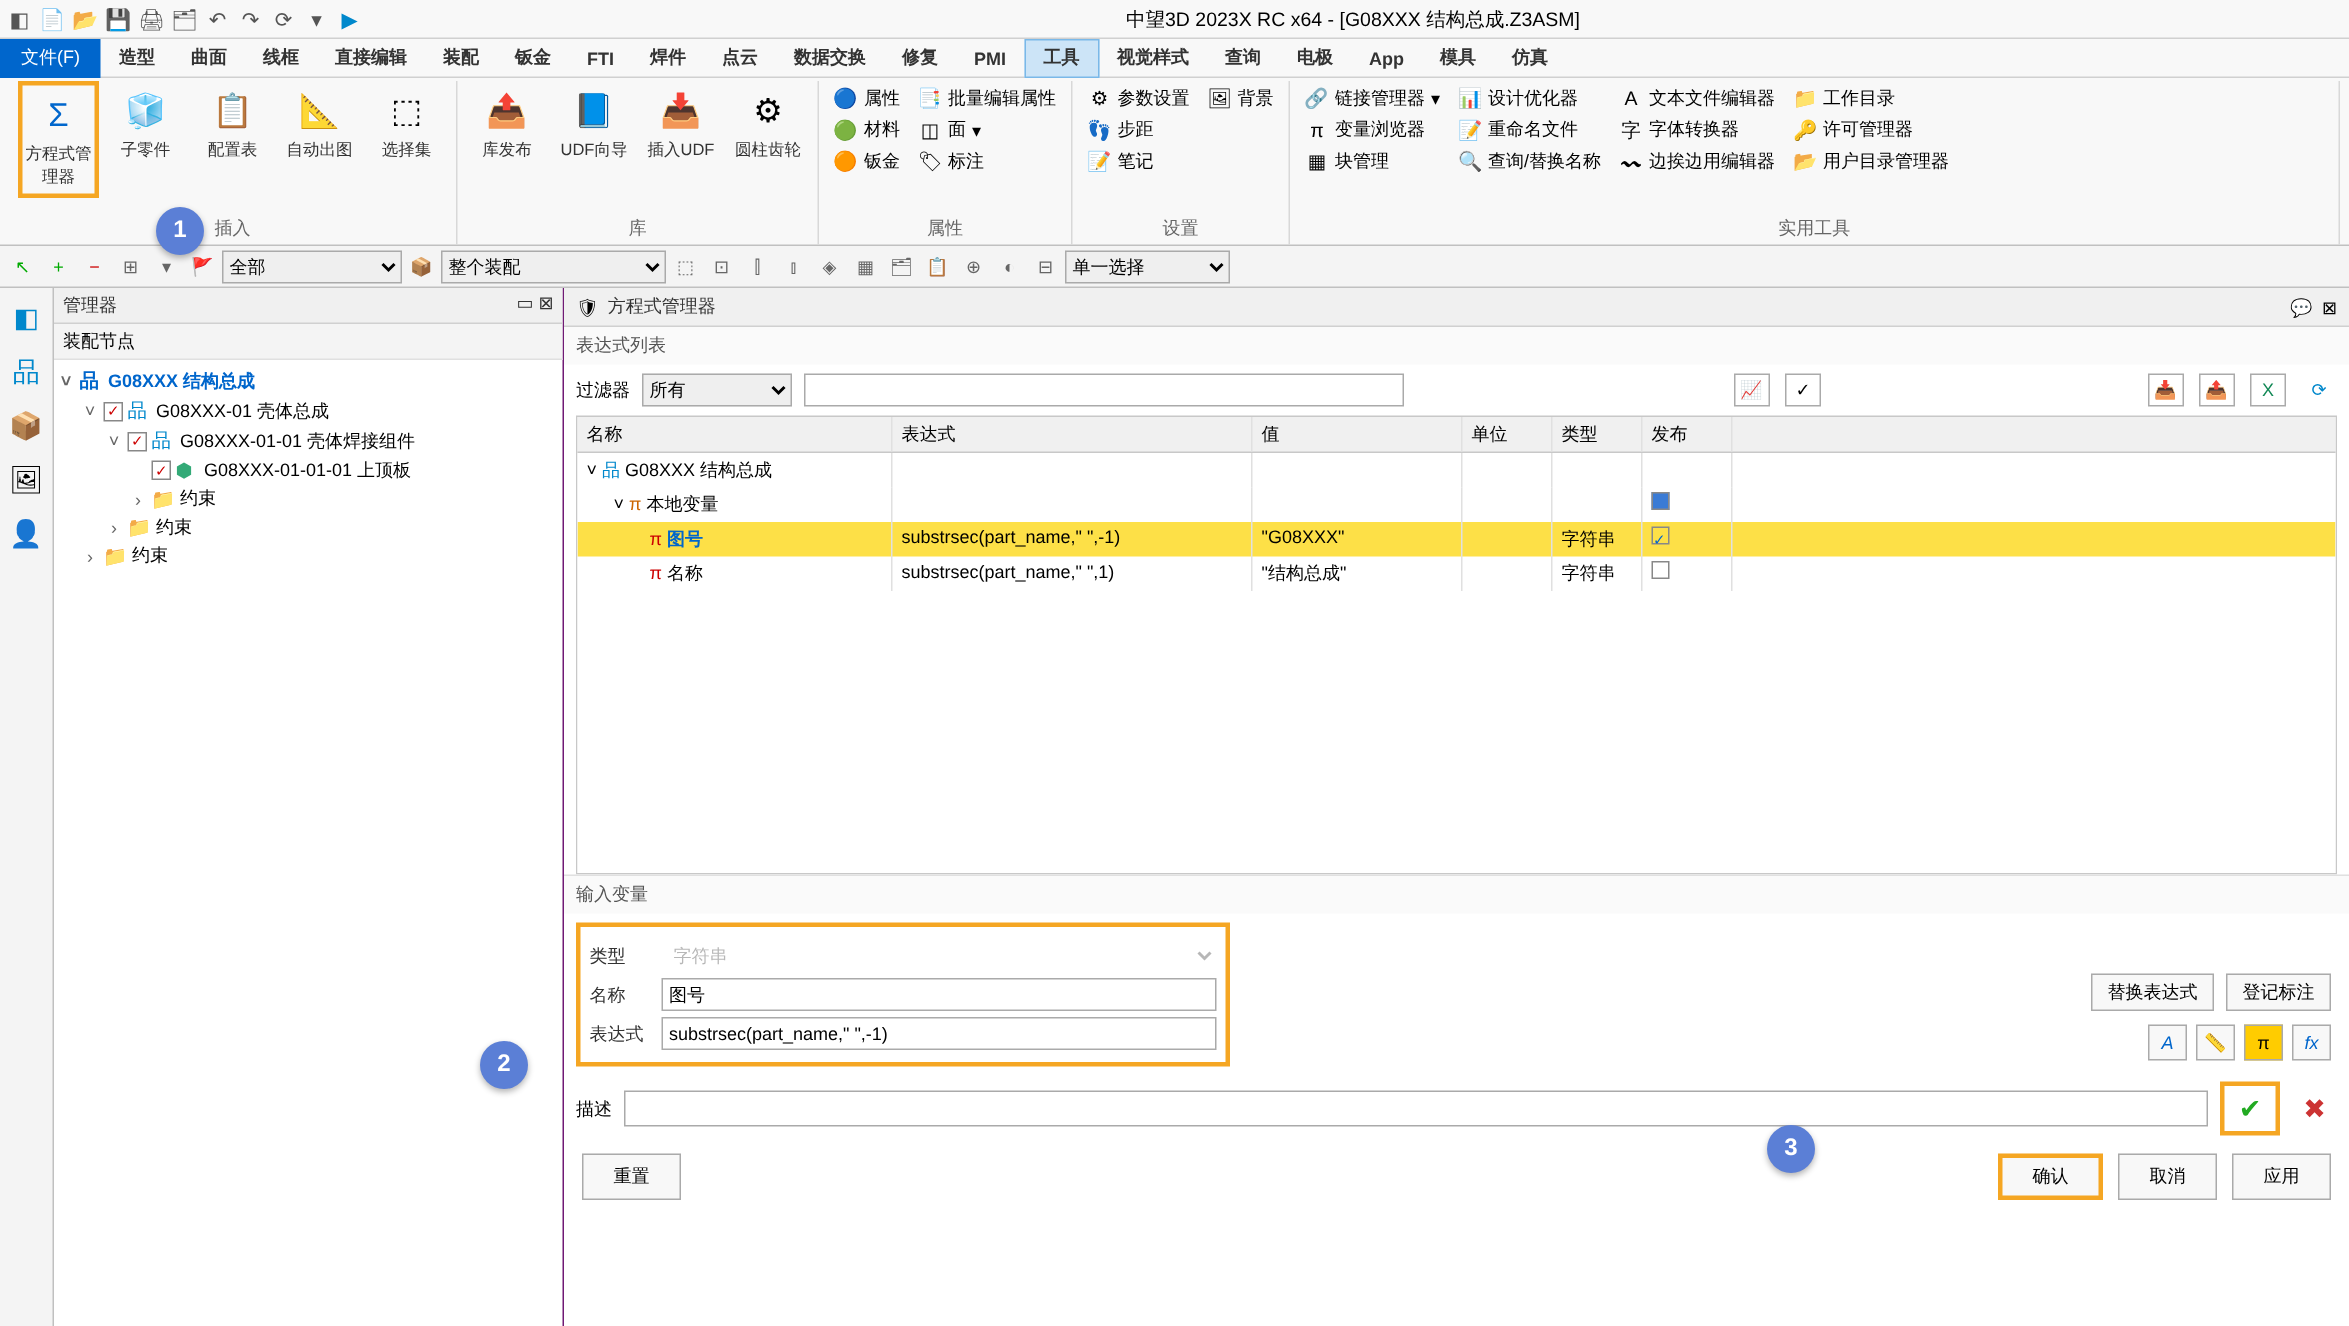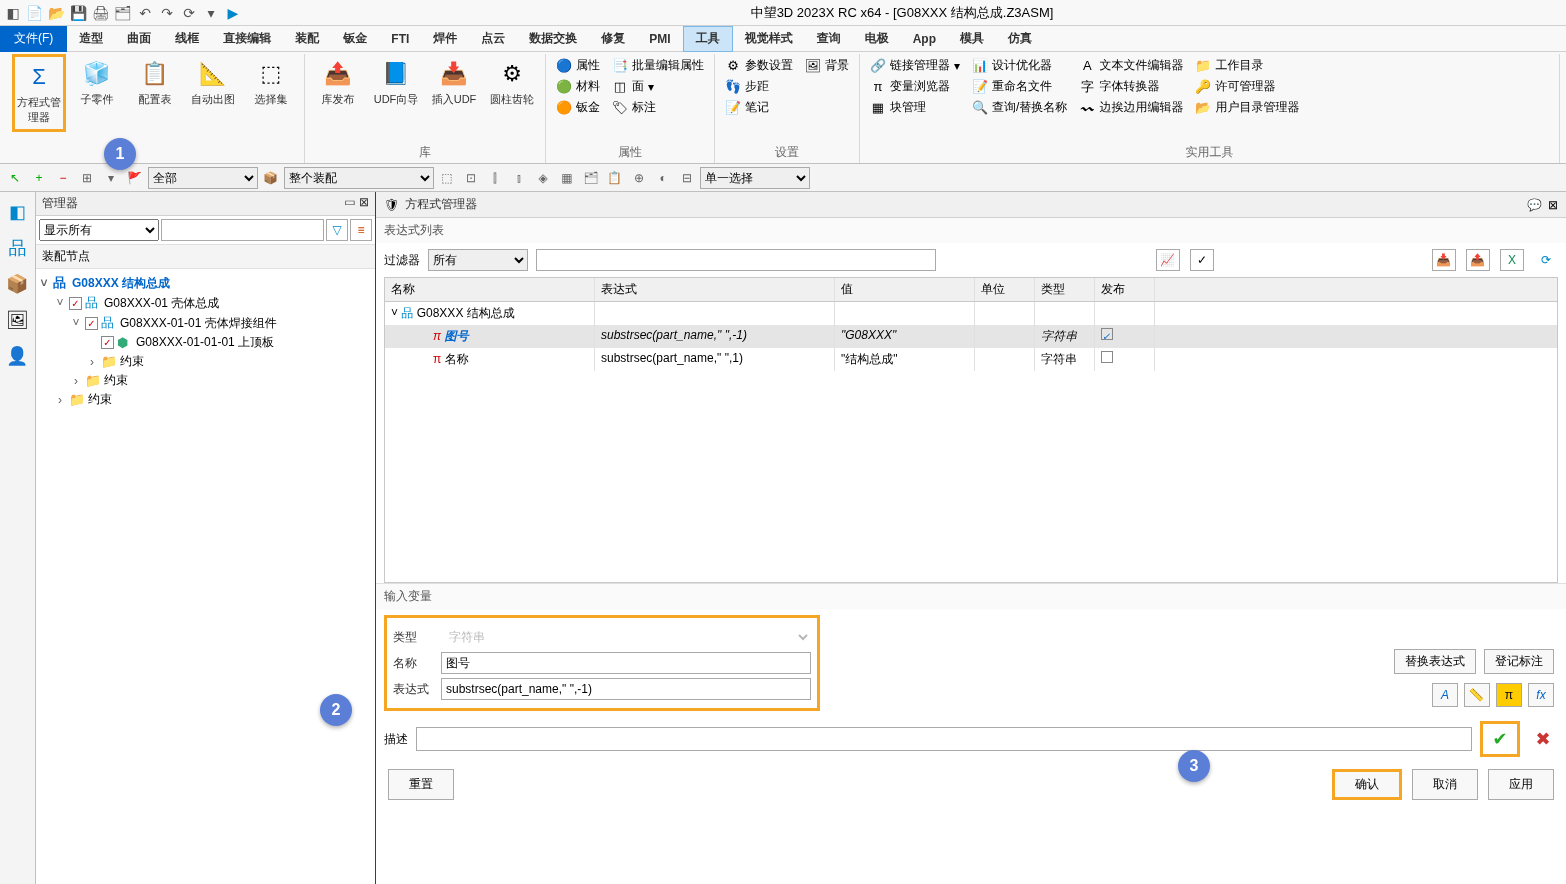--- a/index.html
+++ b/index.html
@@ -66,21 +66,21 @@
 .eq-filter { display: flex; align-items: center; gap: 8px; padding: 6px 8px; }
 .eq-filter select { width: 100px; height: 22px; border: 1px solid #aaa; }
 .eq-filter input { width: 400px; height: 22px; border: 1px solid #aaa; }
 .eq-filter .spacer { flex: 1; }
 .eq-filter .ibtn { width: 24px; height: 22px; border: 1px solid #aaa; display: inline-flex; align-items: center; justify-content: center; margin-left: 2px; }
 
 .eq-table { border: 1px solid #c8c8c8; margin: 0 8px; }
 .eq-table .th, .eq-table .tr { display: flex; }
 .eq-table .th { background: #f0f0f0; border-bottom: 1px solid #c8c8c8; }
 .eq-table .cell { padding: 3px 6px; border-right: 1px solid #e0e0e0; overflow: hidden; }
-.eq-table .tr.sel { background: #e5e5e5; font-style: italic; }
+.eq-table .tr.sel { background: #fde047; }
 .c-name { width: 210px; } .c-exp { width: 240px; } .c-val { width: 140px; } .c-unit { width: 60px; } .c-type { width: 60px; } .c-pub { width: 60px; }
 .eq-table .body { height: 280px; overflow: auto; background: #fff; }
 .pubbox { width: 12px; height: 12px; border: 1px solid #888; display: inline-block; }
 .pubbox.filled { background: #3a7bd5; }
 .pubbox.checked::after { content: "✓"; color: #0066cc; font-size: 10px; }
 
 .eq-input-label { padding: 4px 8px; color: #555; border-top: 1px solid #e0e0e0; background:#fafafa;}
 .eq-form { padding: 6px 8px; position: relative; }
 .form-box { border: 3px solid #f5a623; padding: 4px 6px; width: 436px; }
 .form-row { display: flex; align-items: center; gap: 6px; margin: 4px 0; }
@@ -163,20 +163,21 @@
         </div>
       <div class="big-btn">
           <span class="icon">📐</span>
           <span class="lbl">自动出图</span>
         </div>
       <div class="big-btn">
           <span class="icon">⬚</span>
           <span class="lbl">选择集</span>
         </div>
     </div>
+    <div class="rgroup-label">插入</div>
   </div>
   <div class="rgroup">
     <div class="rgroup-body">
       <div class="big-btn">
           <span class="icon">📤</span>
           <span class="lbl">库发布</span>
         </div>
       <div class="big-btn">
           <span class="icon">📘</span>
           <span class="lbl">UDF向导</span>
@@ -311,21 +312,21 @@
 <div class="callout" style="left:320px; top:694px">2</div>
 <div class="callout" style="left:1178px; top:750px">3</div>
 
 <div class="sel-toolbar">
   <span class="tbtn" style="color:#0a0">↖</span>
   <span class="tbtn" style="color:#0a0">+</span>
   <span class="tbtn" style="color:#c00">−</span>
   <span class="tbtn">⊞</span>
   <span class="tbtn">▾</span>
   <span class="tbtn">🚩</span>
-  <select style="width:110px"><option>全部</option></select>
+  <select style="width:120px"><option>全部</option></select>
   <span class="tbtn">📦</span>
   <select style="width:150px"><option>整个装配</option></select>
   <span class="tbtn">⬚</span>
   <span class="tbtn">⊡</span>
   <span class="tbtn">⫿</span>
   <span class="tbtn">⫾</span>
   <span class="tbtn">◈</span>
   <span class="tbtn">▦</span>
   <span class="tbtn">🗂</span>
   <span class="tbtn">📋</span>
@@ -343,26 +344,20 @@
     <span class="sbtn" style="color:#d80">📦</span>
     <span class="sbtn">🖼</span>
     <span class="sbtn" style="color:#d60">👤</span>
   </div>
 
   <div class="manager-panel">
     <div class="hdr">
         <span>管理器</span>
         <span><span>▭</span> <span>⊠</span></span>
       </div>
-    <div class="filter">
-      <select><option>显示所有</option></select>
-      <input style="">
-      <span class="fbtn" style="color:#08c">▽</span>
-      <span class="fbtn" style="color:#c40">≡</span>
-    </div>
     <div class="section-title">装配节点</div>
     <div class="tree">
       <div class="tree-row root">
           <span class="exp">˅</span>
           <span class="ic">品</span>
           <span>G08XXX 结构总成</span>
         </div>
       <div class="tree-row ind1">
           <span class="exp">˅</span>
           <span class="cb">✓</span>
@@ -431,20 +426,28 @@
       </div>
       <div class="body">
         <div class="tr">
             <div class="cell c-name">˅ <span style="color:#08c">品</span> <span>G08XXX 结构总成</span></div>
             <div class="cell c-exp"></div>
             <div class="cell c-val"></div>
             <div class="cell c-unit"></div>
             <div class="cell c-type"></div>
             <div class="cell c-pub"></div>
           </div>
+        <div class="tr">
+            <div class="cell c-name" style="padding-left:24px">˅ <span style="color:#c60">π</span> <span>本地变量</span></div>
+            <div class="cell c-exp"></div>
+            <div class="cell c-val"></div>
+            <div class="cell c-unit"></div>
+            <div class="cell c-type"></div>
+            <div class="cell c-pub"><span class="pubbox filled"></span></div>
+          </div>
         <div class="tr sel">
             <div class="cell c-name" style="padding-left:48px"><span style="color:#c00">π</span> <span style="color:#06c;font-weight:bold">图号</span></div>
             <div class="cell c-exp">substrsec(part_name," ",-1)</div>
             <div class="cell c-val">"G08XXX"</div>
             <div class="cell c-unit"></div>
             <div class="cell c-type">字符串</div>
             <div class="cell c-pub"><span class="pubbox checked"></span></div>
           </div>
         <div class="tr">
             <div class="cell c-name" style="padding-left:48px"><span style="color:#c00">π</span> <span>名称</span></div>

